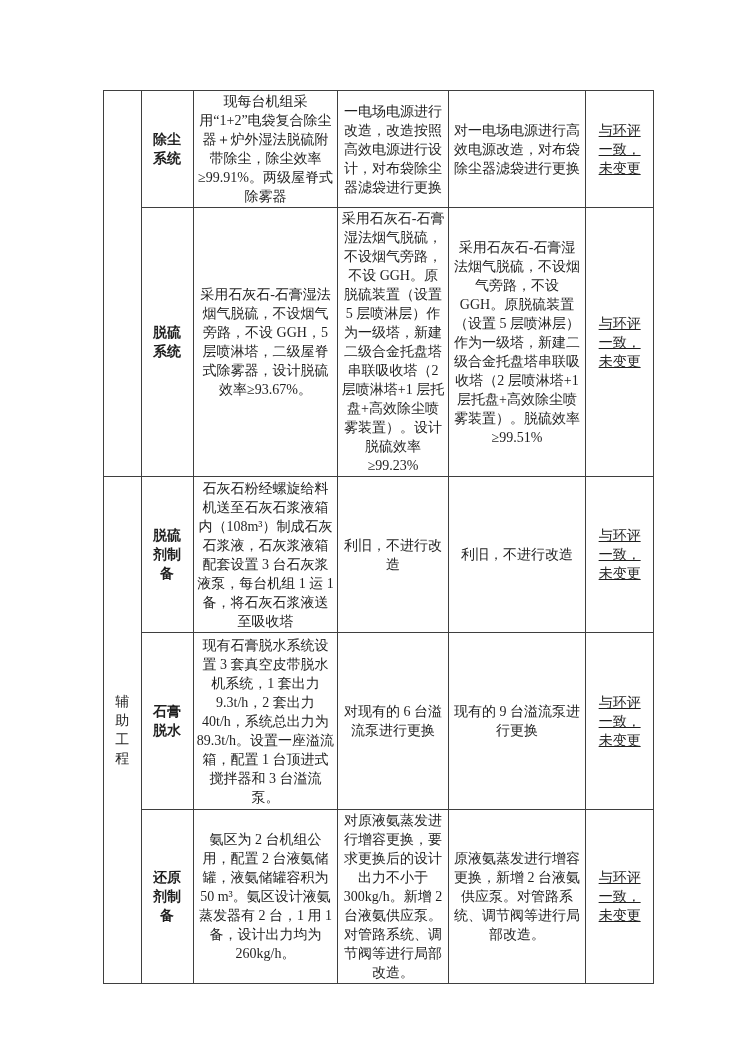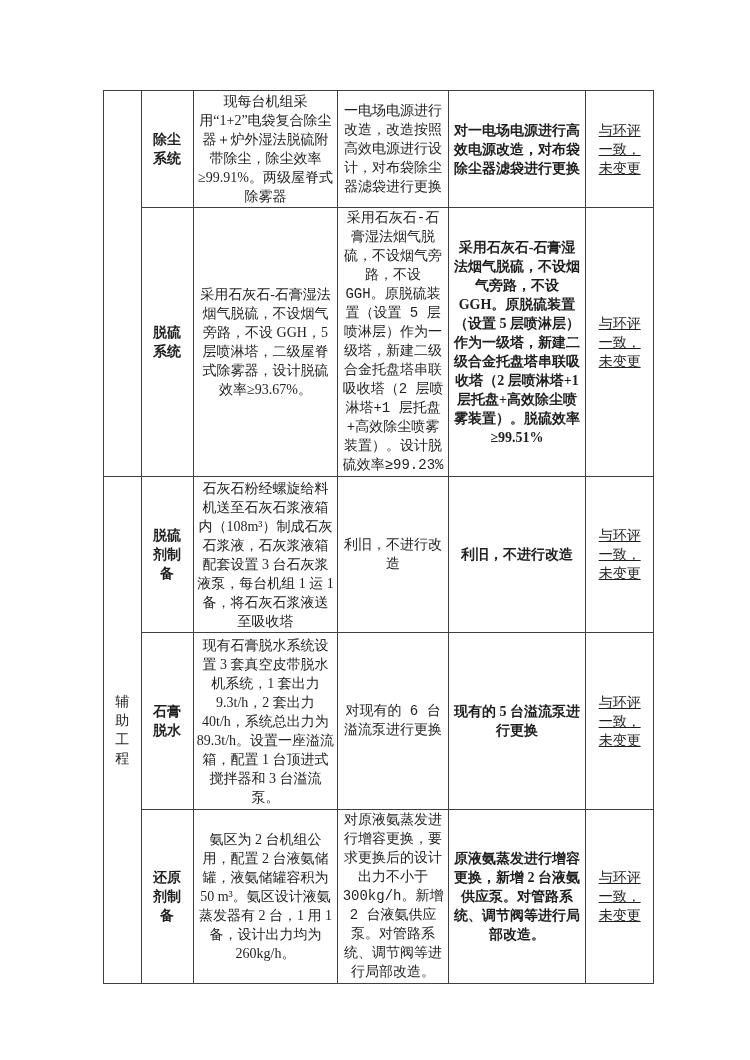--- a/index.html
+++ b/index.html
@@ -28,22 +28,22 @@
     vertical-align: middle;
     text-align: center;
     font-size: 14px;
     line-height: 19px;
     padding: 1px 3px;
     overflow: hidden;
   }
   td.c-group { width: 36px; padding: 0; }
   td.c-label { width: 50px; font-weight: bold; }
   td.c-orig  { width: 139px; padding: 1px 5px; margin-left: 36px; }
-  td.c-plan  { width: 106px; padding: 1px 2px; font-family: Liberation Mono, monospace; }
-  td.c-act   { width: 132px; padding: 1px 3px; font-weight: bold; }
+  td.c-plan  { width: 106px; padding: 1px 2px; }
+  td.c-act   { width: 132px; padding: 1px 3px; }
   td.c-stat  { width: 65px; text-decoration: underline; }
   .pre { white-space: pre-line; }
   .vtext {
     white-space: pre-line;
     line-height: 19px;
     font-size: 14px;
   }
   tr.r1 { height: 117px; }
   tr.r2 { height: 220px; }
   tr.r3 { height: 156px; }
@@ -133,21 +133,21 @@
         <div class="pre">石膏
 脱水</div>
       </td>
       <td class="c-orig">
         <div>现有石膏脱水系统设置 3 套真空皮带脱水机系统，1 套出力 9.3t/h，2 套出力 40t/h，系统总出力为 89.3t/h。设置一座溢流箱，配置 1 台顶进式搅拌器和 3 台溢流泵。</div>
       </td>
       <td class="c-plan">
         <div>对现有的 6 台溢流泵进行更换</div>
       </td>
       <td class="c-act">
-        <div>现有的 5 台溢流泵进行更换</div>
+        <div>现有的 9 台溢流泵进行更换</div>
       </td>
       <td class="c-stat">
         <div class="pre">与环评
 一致，
 未变更</div>
       </td>
     </tr>
 
     <tr class="r5">
       <td class="c-label">

